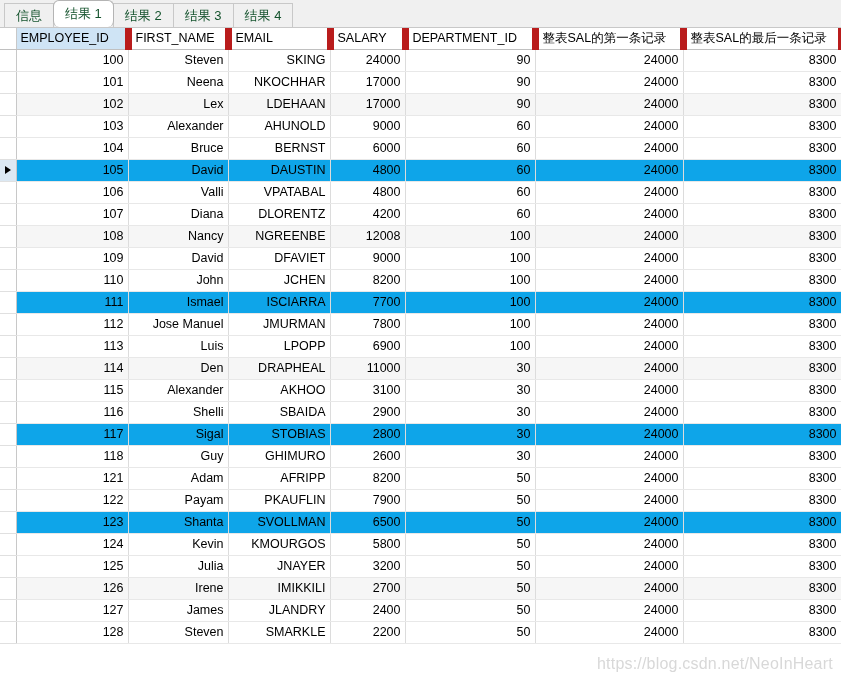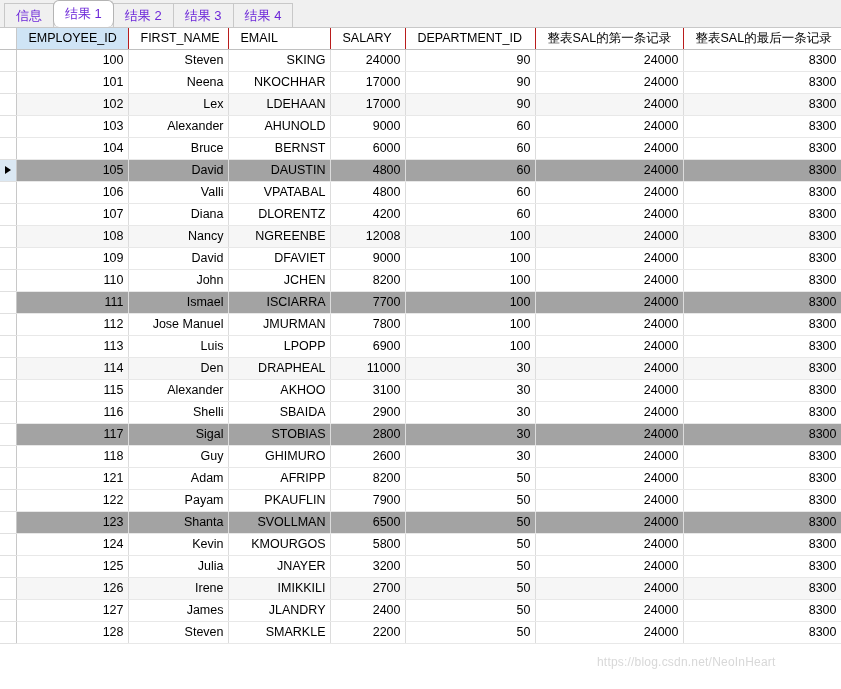--- a/index.html
+++ b/index.html
@@ -25,21 +25,21 @@
     display: flex;
     align-items: flex-end;
     padding-left: 4px;
     box-sizing: border-box;
   }
   .tab {
     height: 24px;
     line-height: 24px;
     padding: 0 11px;
     font-size: 13px;
-    color: #6d28d9;
+    color: #14532d;
     background: #f0f0f0;
     border: 1px solid #c8c8c8;
     border-bottom: none;
     margin-right: -1px;
     box-sizing: border-box;
     white-space: nowrap;
     cursor: default;
   }
   .tab.active {
     background: #ffffff;
@@ -70,26 +70,26 @@
   table.grid col.c-empid  { width: 112px; }
   table.grid col.c-first  { width: 100px; }
   table.grid col.c-email  { width: 102px; }
   table.grid col.c-sal    { width: 75px; }
   table.grid col.c-dept   { width: 130px; }
   table.grid col.c-firstr { width: 148px; }
   table.grid col.c-lastr  { width: 158px; }
 
   thead th {
     height: 21px;
-    padding: 0 12px;
+    padding: 0 4px;
     font-weight: normal;
     font-size: 12.5px;
     text-align: left;
     background: #ffffff;
-    border-right: 1px solid #b91c1c;
+    border-right: 7px solid #b91c1c;
     border-bottom: 1px solid #c0c0c0;
     white-space: nowrap;
     overflow: hidden;
     box-sizing: border-box;
     cursor: default;
   }
   thead th.gutter-head {
     background: #ffffff;
     border-right: 1px solid #c8c8c8;
     padding: 0;
@@ -123,28 +123,28 @@
     left: 5px; top: 50%;
     transform: translateY(-50%);
     width: 0; height: 0;
     border-left: 6px solid #000000;
     border-top: 4px solid transparent;
     border-bottom: 4px solid transparent;
   }
 
   tbody tr.r-white  td:not(.gutter) { background: #ffffff; }
   tbody tr.r-gray   td:not(.gutter) { background: #f6f6f6; }
-  tbody tr.r-blue   td:not(.gutter) { background: #a3a3a3; }
+  tbody tr.r-blue   td:not(.gutter) { background: #0ea5e9; }
 
   
   .watermark {
     position: absolute;
     left: 597px;
     top: 655px;
-    font-size: 12px;
+    font-size: 16px;
     color: #d8d8d8;
     letter-spacing: 0.2px;
     white-space: nowrap;
     pointer-events: none;
     user-select: none;
     z-index: 5;
   }
 </style>
 </head>
 <body>

